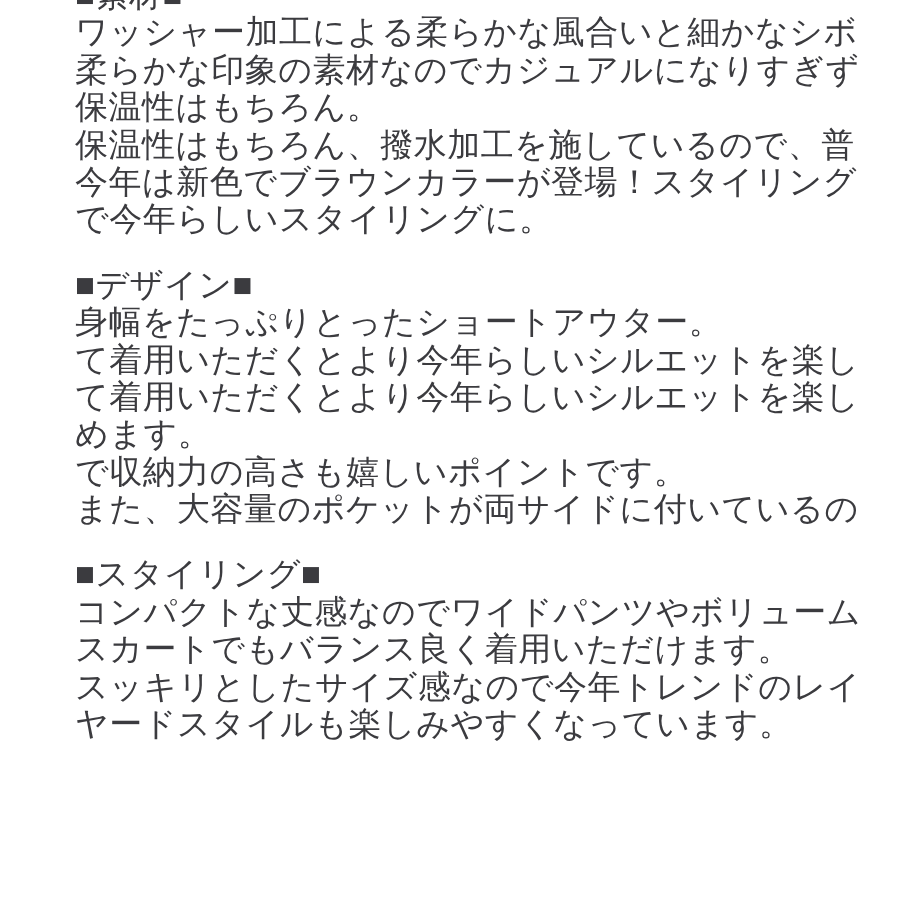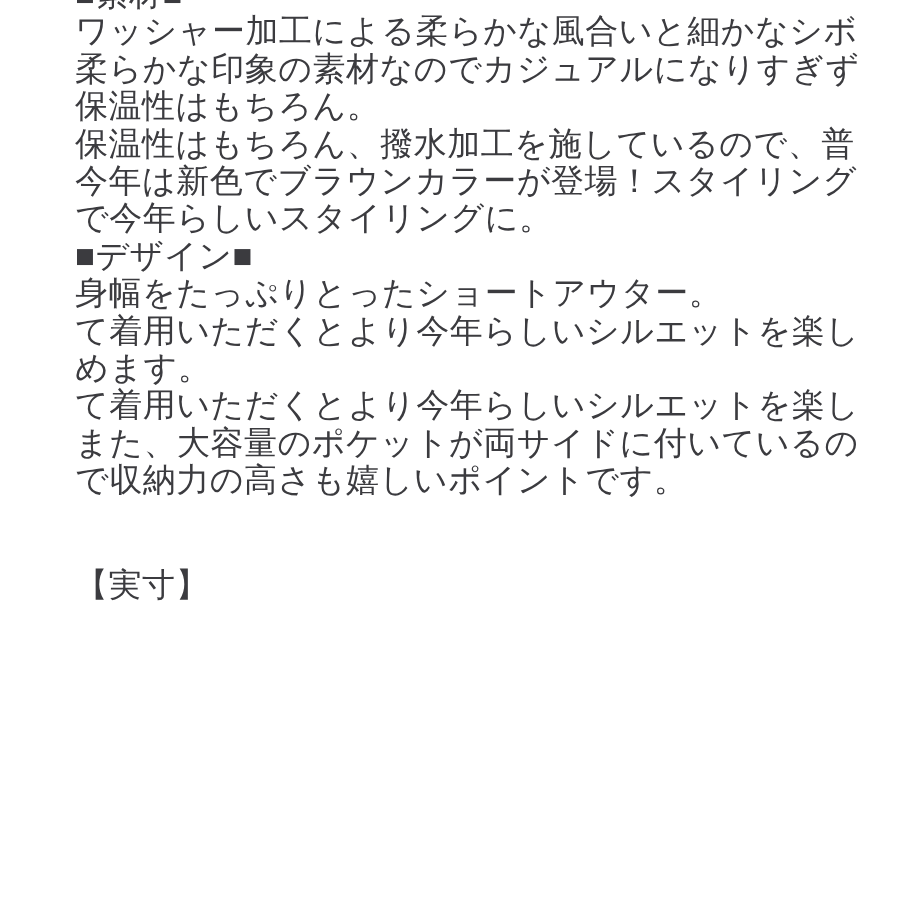--- a/index.html
+++ b/index.html
@@ -8,42 +8,42 @@
     height: 900px;
     overflow: hidden;
     background: #ffffff;
   }
   .page {
     position: relative;
     width: 900px;
     height: 768px;
     overflow: hidden;
     background: #ffffff;
-    font-family: Liberation Serif, serif;
+    font-family: Liberation Sans, sans-serif;
   }
   .content {
     position: absolute;
     top: -24px;
     left: 75px;
     color: #3b3b3f;
     font-size: 33px;
     line-height: 37.4px;
     letter-spacing: 0.5px;
     font-weight: 500;
   }
   .line {
     height: 37.4px;
     white-space: nowrap;
   }
   .heading {
     height: 37.4px;
     white-space: nowrap;
     font-weight: 500;
   }
-  .section { }
+  .section { margin-top: 28px; }
   .section.first { margin-top: 0; }
   .section.measurements { margin-top: 68px; }
 </style>
 </head>
 <body>
 
 <div class="page">
   <div class="content">
 
     <div class="section first">
@@ -53,25 +53,32 @@
       <div class="line">保温性はもちろん。</div>
       <div class="line">保温性はもちろん、撥水加工を施しているので、普</div>
       <div class="line">今年は新色でブラウンカラーが登場！スタイリング</div>
       <div class="line">で今年らしいスタイリングに。</div>
     </div>
 
     <div class="section">
       <div class="heading">■デザイン■</div>
       <div class="line">身幅をたっぷりとったショートアウター。</div>
       <div class="line">て着用いただくとより今年らしいシルエットを楽し</div>
+      <div class="line">て着用いただくとより今年らしいシルエットを楽し</div>
       <div class="line">めます。</div>
-      <div class="line">て着用いただくとより今年らしいシルエットを楽し</div>
+      <div class="line">で収納力の高さも嬉しいポイントです。</div>
       <div class="line">また、大容量のポケットが両サイドに付いているの</div>
-      <div class="line">で収納力の高さも嬉しいポイントです。</div>
     </div>
 
+    <div class="section">
+      <div class="heading">■スタイリング■</div>
+      <div class="line">コンパクトな丈感なのでワイドパンツやボリューム</div>
+      <div class="line">スカートでもバランス良く着用いただけます。</div>
+      <div class="line">スッキリとしたサイズ感なので今年トレンドのレイ</div>
+      <div class="line">ヤードスタイルも楽しみやすくなっています。</div>
+    </div>
 
     <div class="section measurements">
       <div class="heading">【実寸】</div>
     </div>
 
   </div>
 </div>
 
 </body></html>

